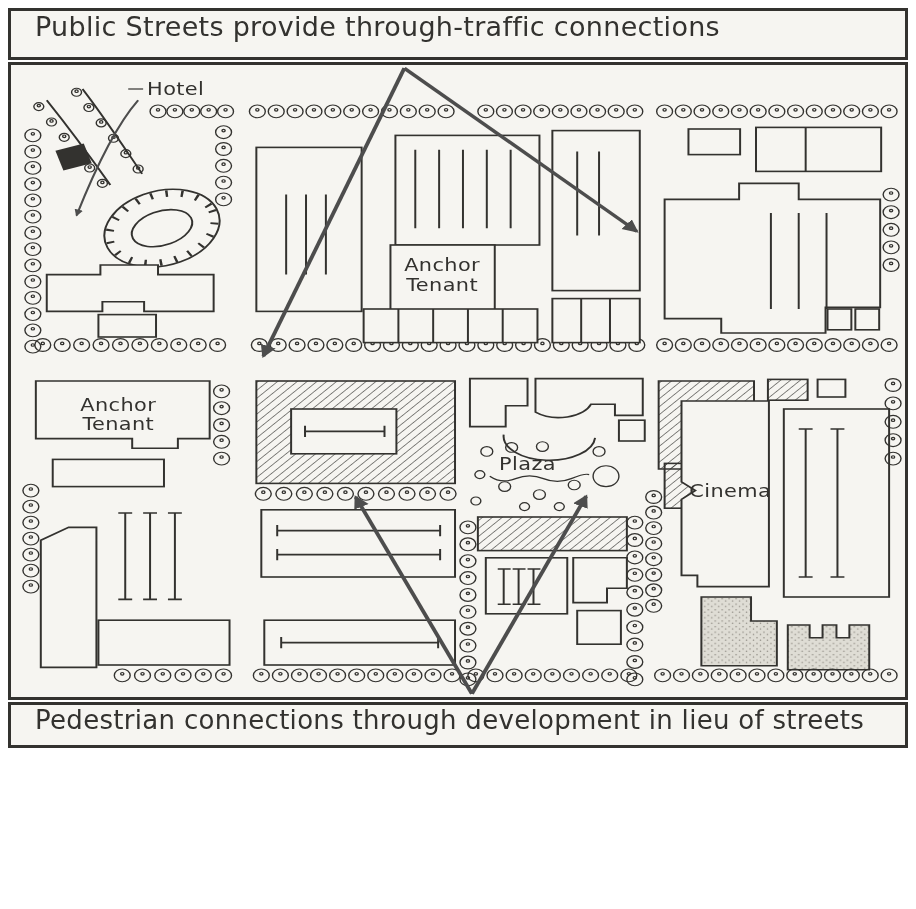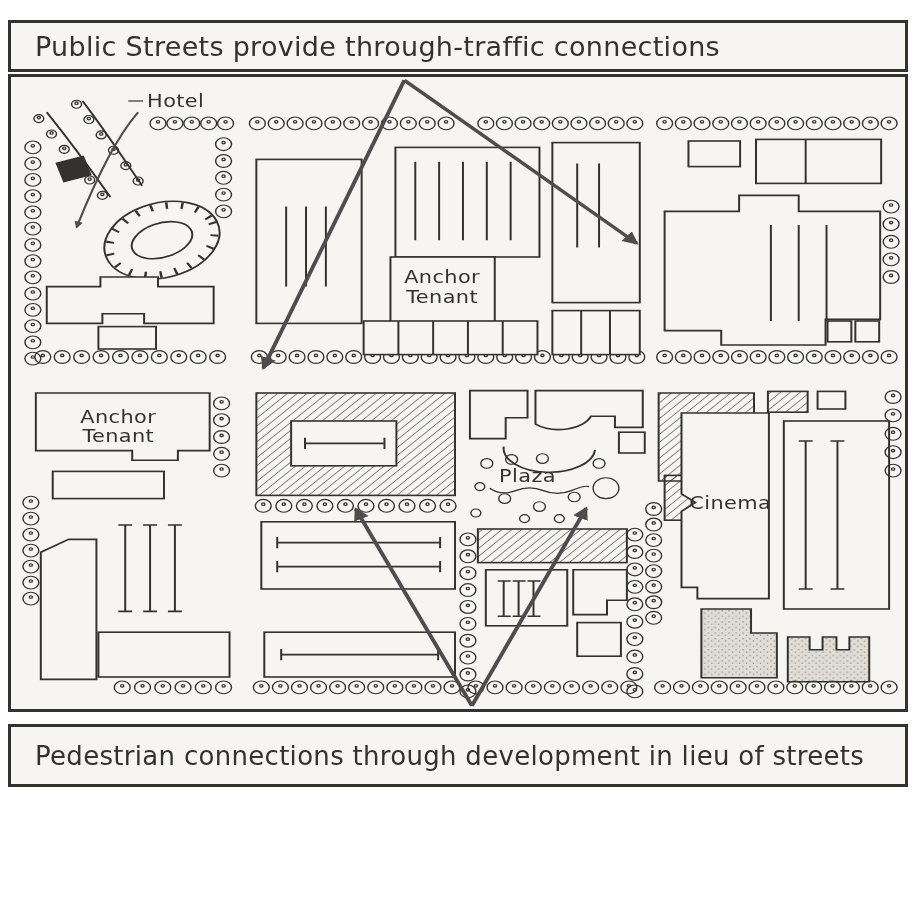--- a/index.html
+++ b/index.html
@@ -1,27 +1,26 @@
 <!DOCTYPE html>
 <html style="--ink: #33322f; --paper: #f6f5f1; --arrow: #4d4d4d;"><head>
 <meta charset="utf-8">
 <style>
   :root { --ink:#33322f; --paper:#f6f5f1; --arrow:#4d4d4d; }
   * { margin:0; padding:0; box-sizing:border-box; }
   body { background:#ffffff; font-family:"DejaVu Sans", sans-serif; }
   .page { width:916px; height:909px; background:#ffffff; padding:8px; }
   .caption {
     border:3px solid var(--ink); background:var(--paper);
-    display:flex; align-items:center; padding-left:24px;
+    display:flex; padding-left:24px;
     font-size:27px; color:var(--ink); letter-spacing:0.3px;
     margin-bottom:2px;
-    margin-top:12px;
   }
   .caption.top { height:52px; }
-  .caption.bottom { height:63px; margin-bottom:0; font-size:26px;padding-left:24px; }
+  .caption.bottom { height:46px; margin-bottom:0; font-size:26px;padding-left:24px; }
   .plan-box {
     border:3px solid var(--ink); background:var(--paper);
     height:638px; margin-bottom:2px; position:relative; overflow:hidden;
   }
   .plan-box svg { width:100%; height:100%; display:block; }
   .bld { fill:var(--paper); stroke:var(--ink); stroke-width:2; }
   .bld.hatch { fill:url(#hatch); }
   .bld.stip { fill:url(#stip); }
   .ln { fill:none; stroke:var(--ink); stroke-width:2; }
   .thin { stroke-width:1.5; }

